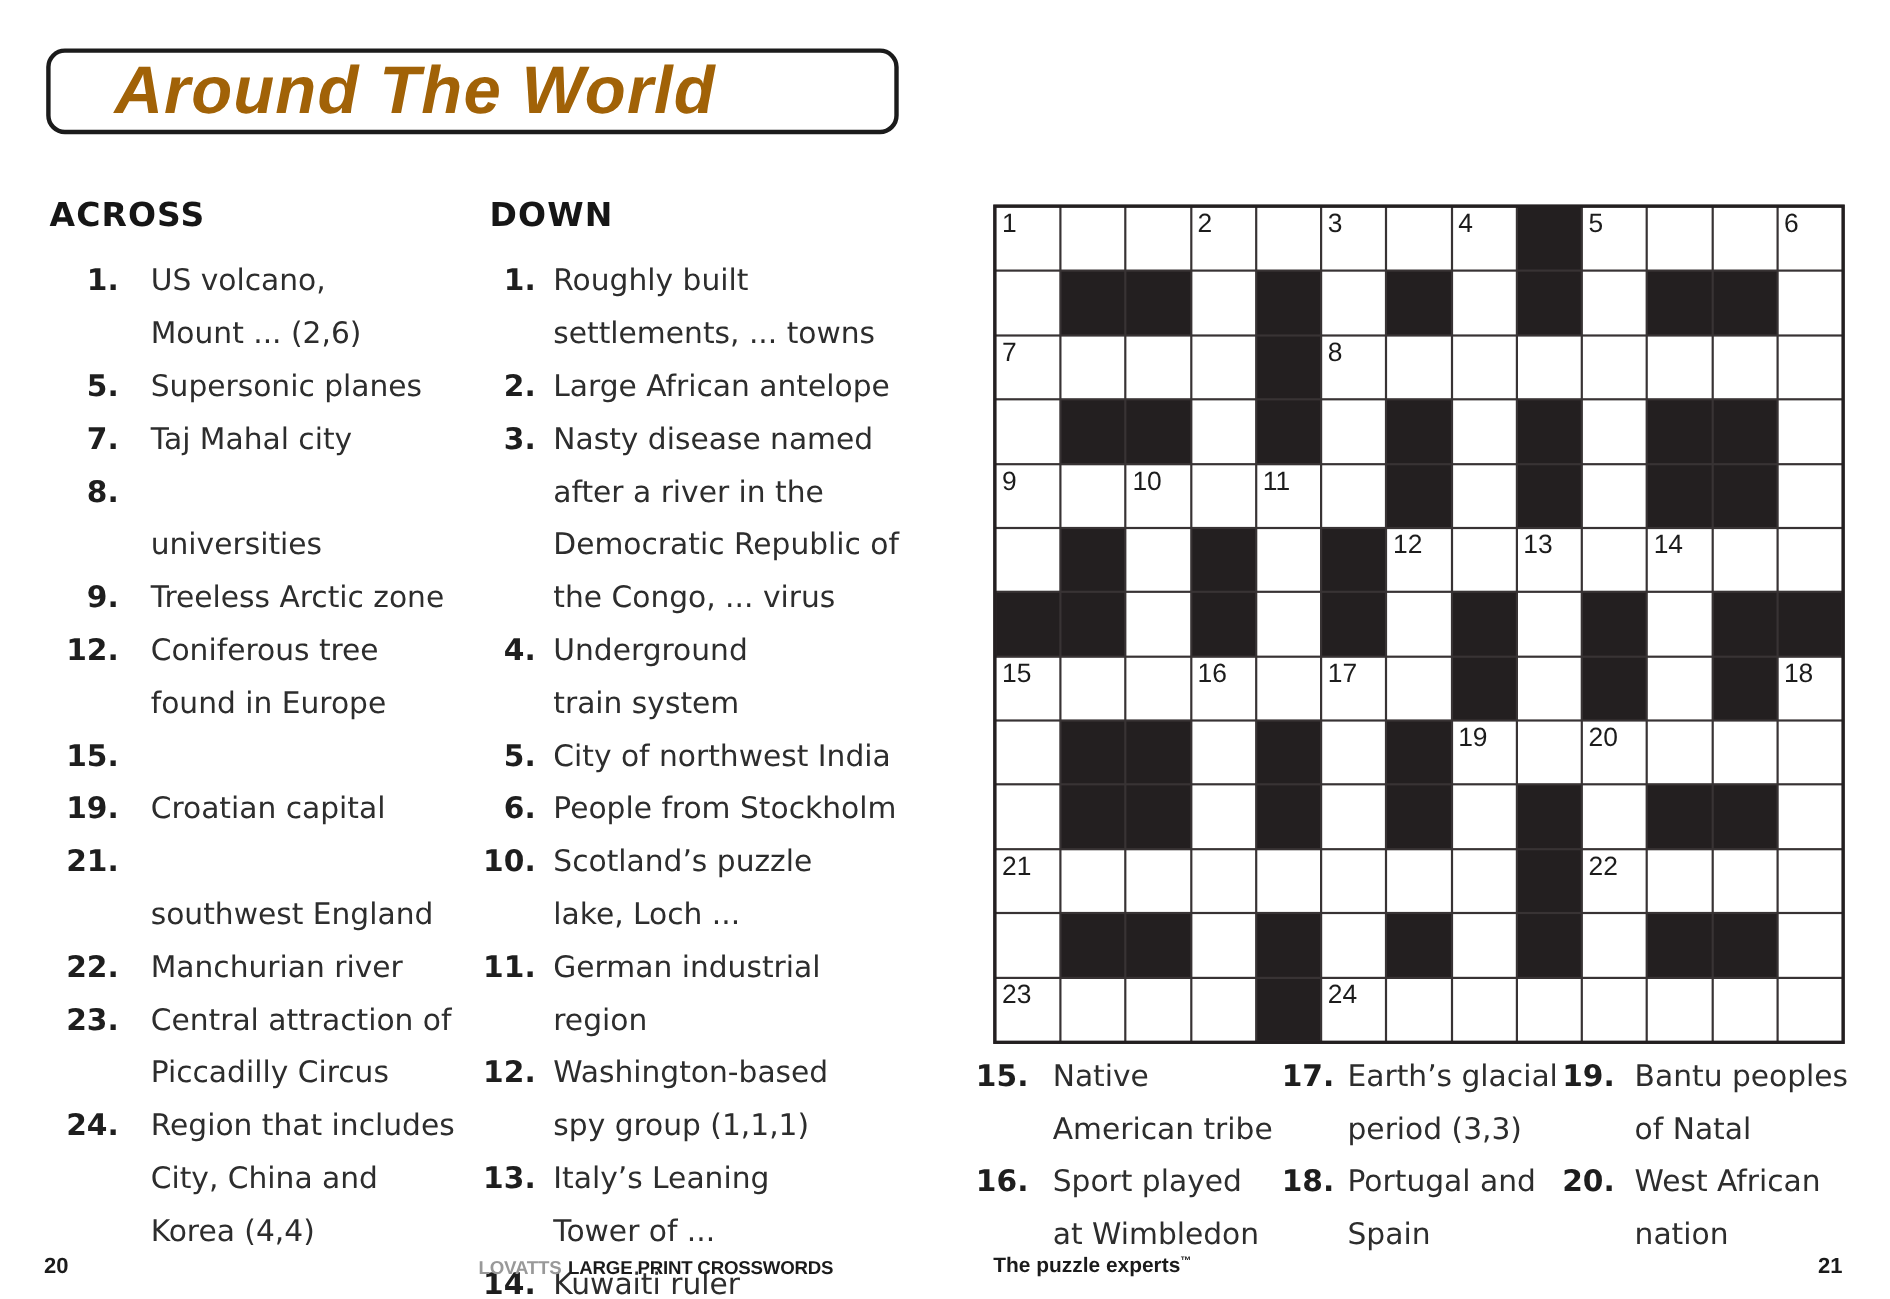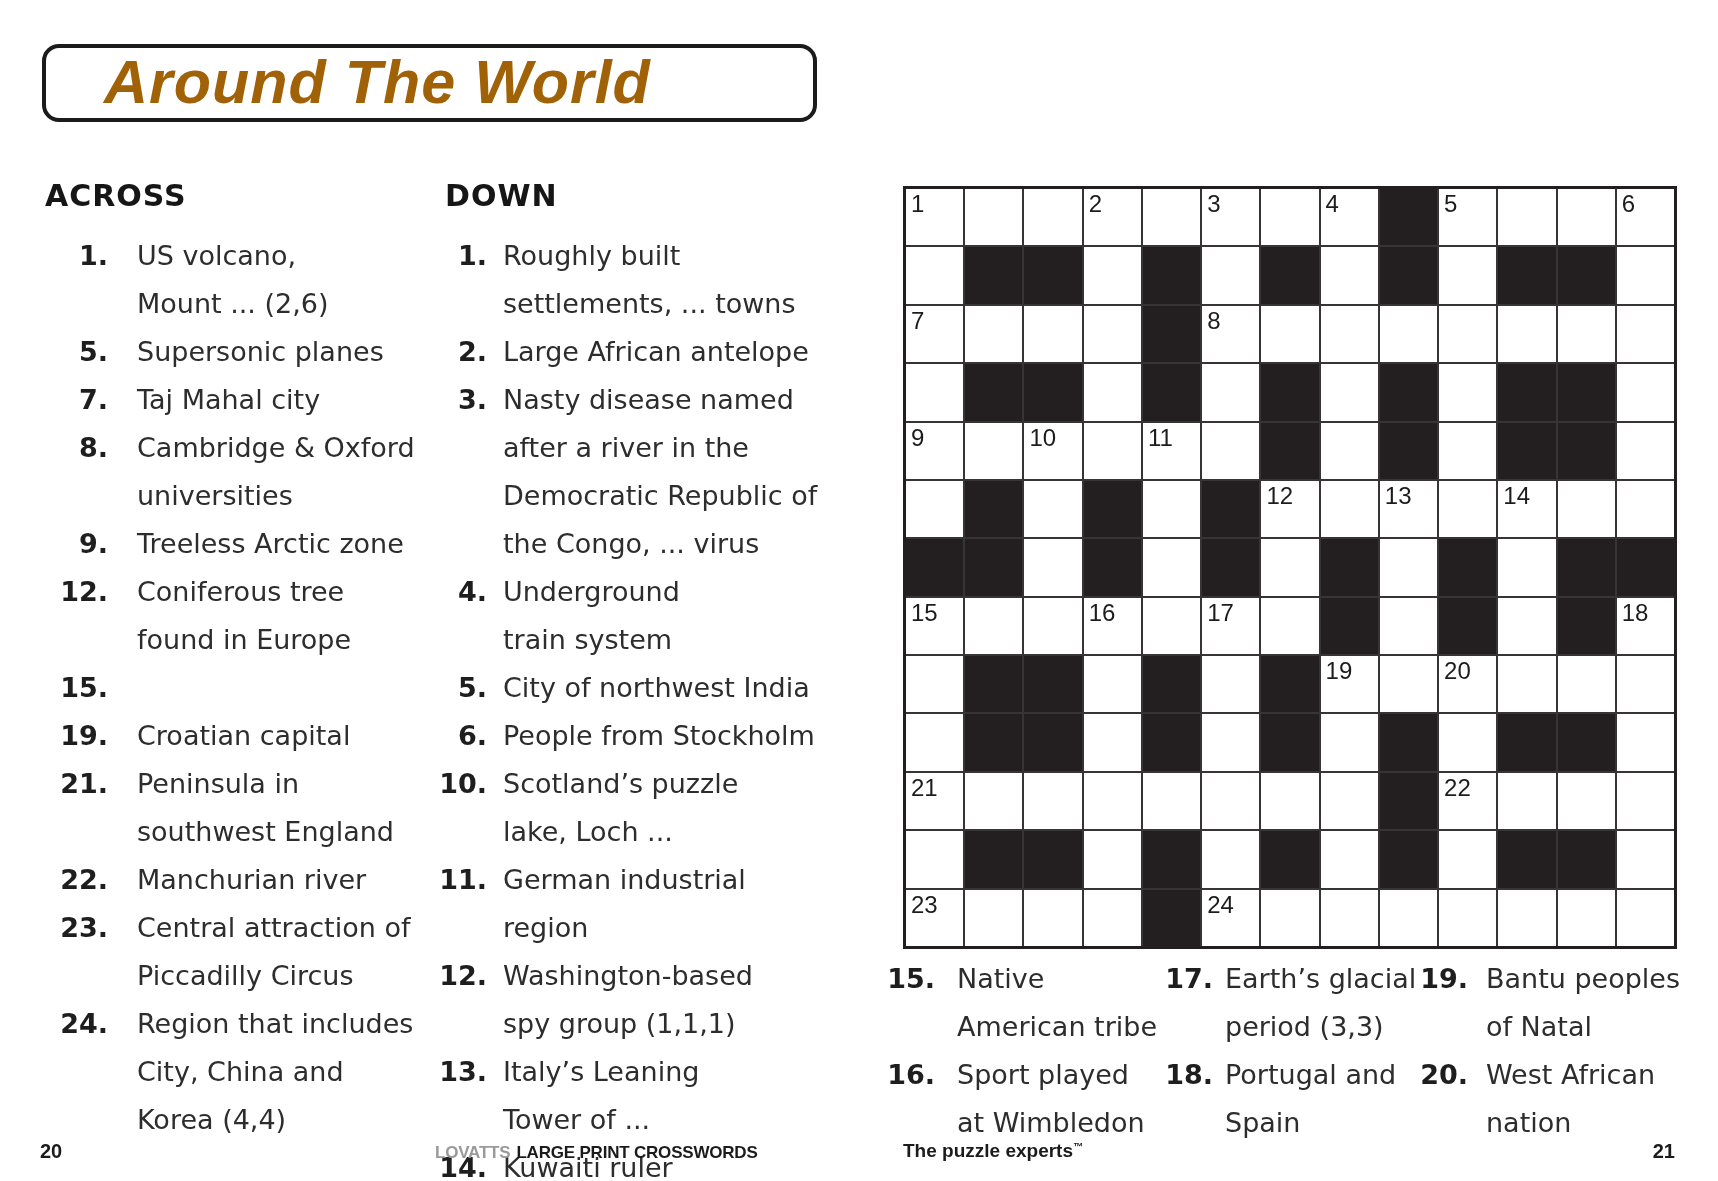--- a/index.html
+++ b/index.html
@@ -90,21 +90,20 @@
       <span class="txt">Supersonic planes</span>
     </div>
 
     <div class="cl">
       <span class="num">7.</span>
       <span class="txt">Taj Mahal city</span>
     </div>
 
     <div class="cl">
       <span class="num">8.</span>
-      <span class="txt">Cambridge &amp; Oxford</span>
     </div>
 
     <div class="cl">
       <span class="num"></span>
       <span class="txt">universities</span>
     </div>
 
     <div class="cl">
       <span class="num">9.</span>
       <span class="txt">Treeless Arctic zone</span>
@@ -124,21 +123,20 @@
       <span class="num">15.</span>
     </div>
 
     <div class="cl">
       <span class="num">19.</span>
       <span class="txt">Croatian capital</span>
     </div>
 
     <div class="cl">
       <span class="num">21.</span>
-      <span class="txt">Peninsula in</span>
     </div>
 
     <div class="cl">
       <span class="num"></span>
       <span class="txt">southwest England</span>
     </div>
 
     <div class="cl">
       <span class="num">22.</span>
       <span class="txt">Manchurian river</span>

